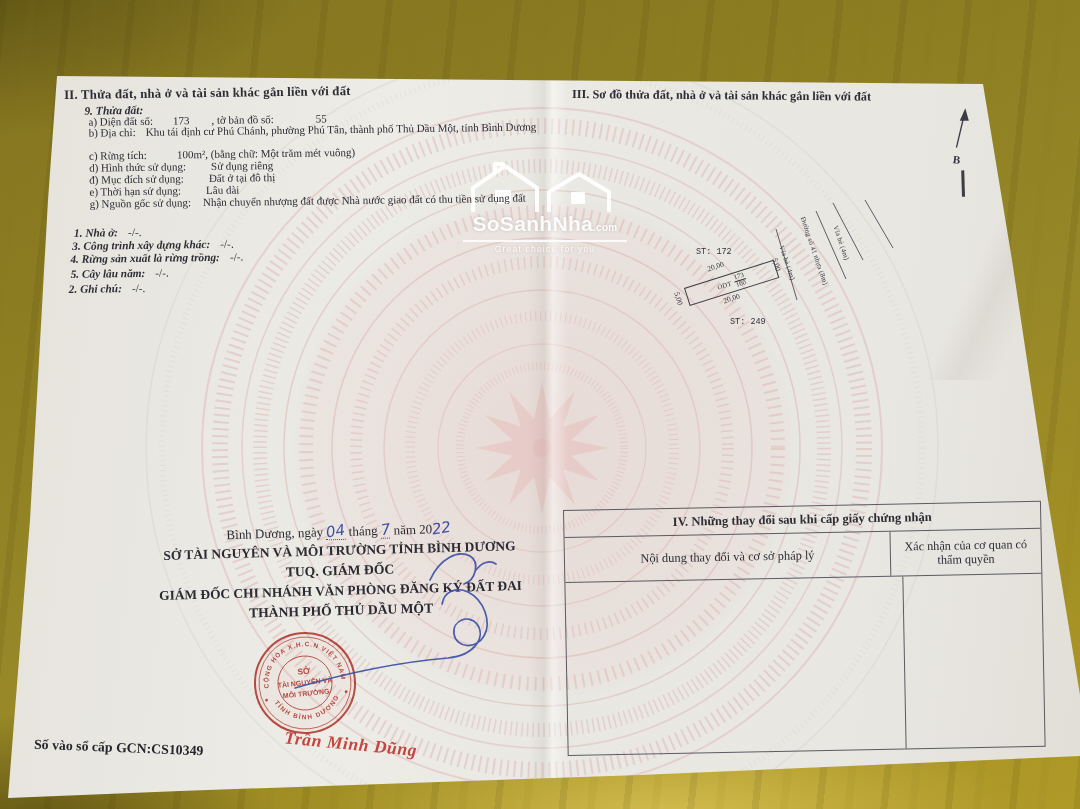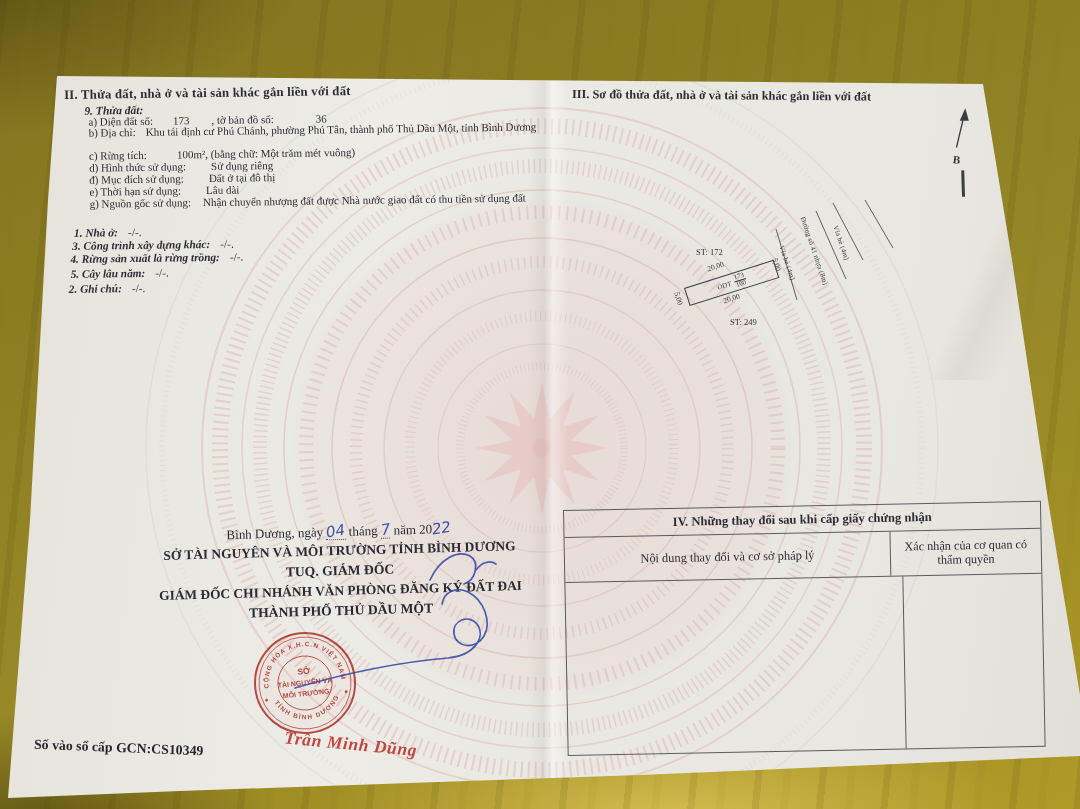--- a/index.html
+++ b/index.html
@@ -36,21 +36,21 @@
   .numItem .v{margin-left:10px;}
   
   .s3-title{position:absolute;left:572px;top:89px;width:470px;z-index:5;font-weight:bold;font-size:12.3px;color:#2c2c34;transform:rotate(0.5deg);}
   .north{position:absolute;left:938px;top:104px;z-index:5;transform:rotate(7deg);}
   .plot-rect{position:absolute;left:684px;top:288px;width:92px;height:17px;z-index:5;border:1px solid #3c3c44;
     transform:rotate(-17.5deg);transform-origin:0 0;display:flex;align-items:center;justify-content:center;gap:3px;color:#33333b;}
   .plot-code{font-size:6.8px;letter-spacing:.2px;}
   .frac{display:inline-flex;flex-direction:column;align-items:center;font-size:6.8px;line-height:6.6px;}
   .frac .top{border-bottom:.7px solid #33333b;padding:0 1px;}
   .dim{position:absolute;z-index:5;font-size:7.6px;color:#33333b;white-space:nowrap;transform-origin:center;}
-  .st-label{position:absolute;z-index:5;font-size:8.5px;color:#33333b;white-space:nowrap;}
+  .st-label{position:absolute;z-index:5;font-size:8.5px;color:#33333b;white-space:nowrap;font-family:Liberation Mono, monospace;}
   .road-label{position:absolute;z-index:5;font-size:7px;color:#3a3a42;white-space:nowrap;transform:translate(-50%,-50%) rotate(71deg);letter-spacing:.2px;}
   .roads{position:absolute;left:0;top:0;z-index:4;}
   
   .wm{position:absolute;left:455px;top:162px;width:180px;z-index:3;color:rgba(255,255,255,.93);text-align:center;
     font-family:"Liberation Sans","DejaVu Sans",sans-serif;text-shadow:0 0 3px rgba(130,120,120,.35);}
   .wm-text{font-size:21px;font-weight:bold;line-height:20px;letter-spacing:.3px;}
   .wm-com{font-size:10px;font-weight:bold;}
   .wm-rule{height:2px;background:rgba(255,255,255,.85);margin:2px 8px 2px 8px;}
   .wm-tag{font-size:8.5px;letter-spacing:1.2px;}
   
@@ -104,27 +104,43 @@
         <circle r="104" stroke-opacity=".4" stroke-width="1.2"></circle>
         <circle r="82" stroke-opacity=".35" stroke-width="8" stroke-dasharray="1 3"></circle>
       </g>
       <path fill="#e6bcba" fill-opacity=".5" d="M66,0 L28.98,7.76 L57.2,33 L21.2,21.2 L33,57.2 L7.76,28.98 L0,66 L-7.76,28.98 L-33,57.2 L-21.2,21.2 L-57.2,33 L-28.98,7.76 L-66,0 L-28.98,-7.76 L-57.2,-33 L-21.2,-21.2 L-33,-57.2 L-7.76,-28.98 L0,-66 L7.76,-28.98 L33,-57.2 L21.2,-21.2 L57.2,-33 L28.98,-7.76 Z"></path>
       <circle r="9" fill="#e6bcba" fill-opacity=".5"></circle>
     </svg>
 
     <div class="fold"></div>
     <div class="crease-tr"></div>
 
+    <div class="wm">
+      <svg width="160" height="52" viewBox="0 0 160 52" style="display:block;margin:0 auto;">
+        <g fill="none" stroke="rgba(255,255,255,.93)" stroke-width="4" stroke-linejoin="round">
+          <path d="M8 50 L8 26 L40 4 L72 26 L72 50"></path>
+          <path d="M30 10 L30 2 L38 2 L38 6"></path>
+          <path d="M84 50 L84 30 L114 12 L144 30 L144 50"></path>
+        </g>
+        <g fill="rgba(255,255,255,.93)">
+          <rect x="30" y="28" width="16" height="14"></rect>
+          <rect x="106" y="30" width="14" height="12"></rect>
+        </g>
+      </svg>
+      <div class="wm-text"><span>SoSanhNha</span><span class="wm-com">.com</span></div>
+      <div class="wm-rule"></div>
+      <div class="wm-tag">Great choice for you</div>
+    </div>
 
     <div class="sec2">
       <div class="s2-title">II. Thửa đất, nhà ở và tài sản khác gắn liền với đất</div>
       <div class="s2-sub">9. Thửa đất:</div>
 
       <div class="row" style="top:29px;">
-        <span>a) Diện đất số:</span><span class="v" style="margin-left:20px;">173</span><span class="v" style="margin-left:22px;">, tờ bản đồ số:</span><span class="v" style="margin-left:42px;">36</span>
+        <span>a) Diện đất số:</span><span class="v" style="margin-left:20px;">173</span><span class="v" style="margin-left:22px;">, tờ bản đồ số:</span><span class="v" style="margin-left:42px;">55</span>
       </div>
       <div class="row wrapRow" style="top:40px;padding-left:41px;text-indent:-41px;">
         <span>b) Địa chỉ:</span><span class="v" style="margin-left:10px;">Khu tái định cư Phú Chánh, phường Phú Tân, thành phố Thủ Dầu Một, tỉnh Bình Dương</span>
       </div>
       <div class="row" style="top:63px;">
         <span>c) Rừng tích:</span><span class="v" style="margin-left:30px;">100m², (bằng chữ: Một trăm mét vuông)</span>
       </div>
       <div class="row" style="top:75px;">
         <span>d) Hình thức sử dụng:</span><span class="v">Sử dụng riêng</span>
       </div>

